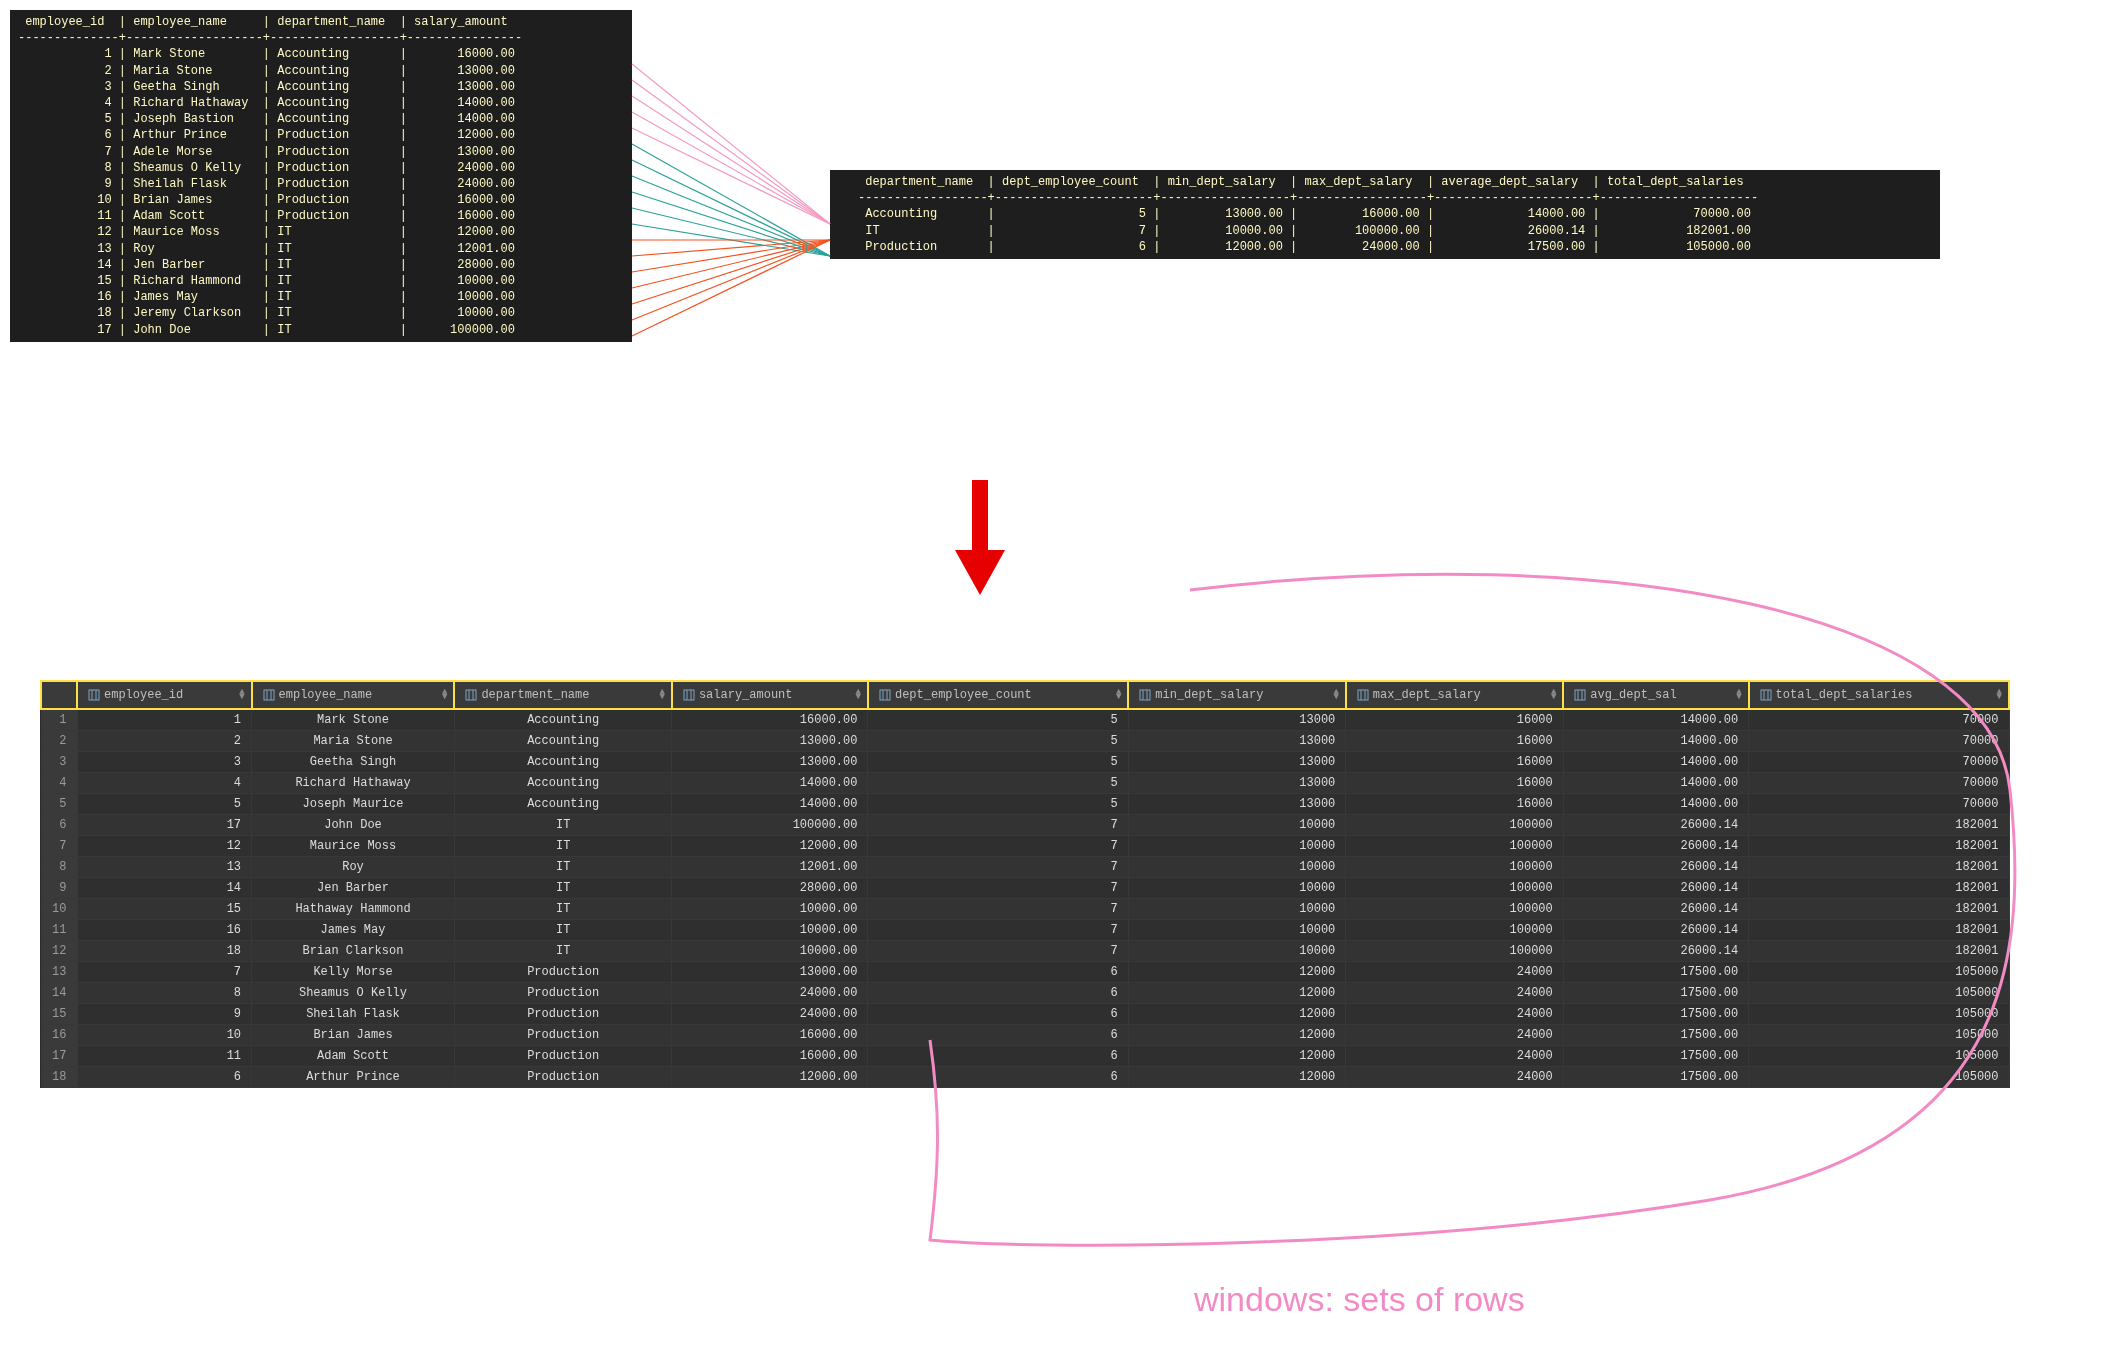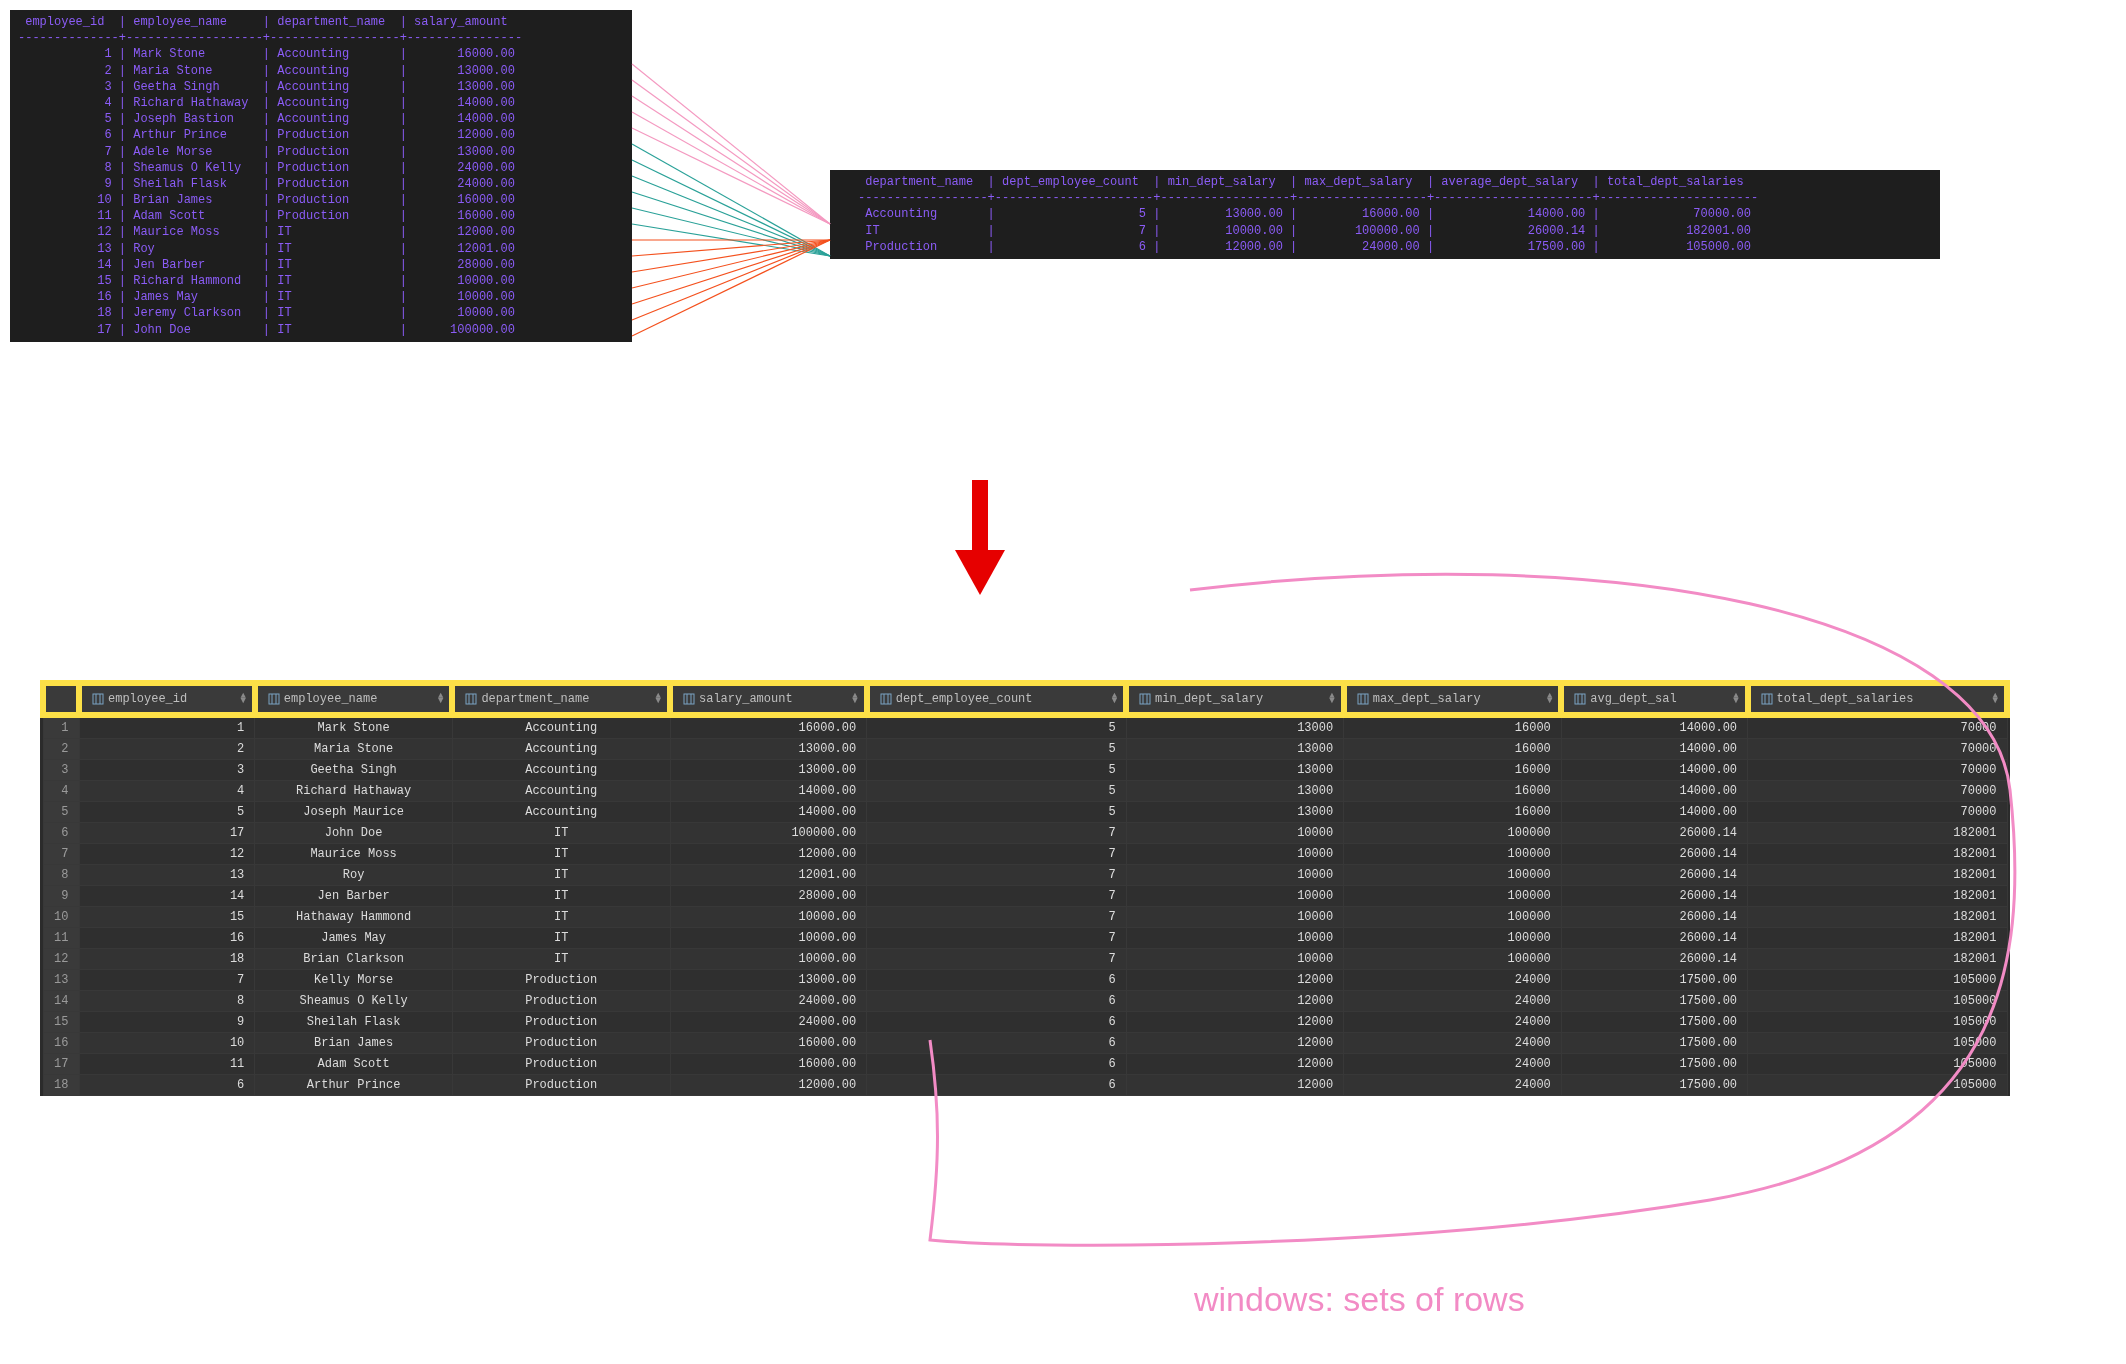--- a/index.html
+++ b/index.html
@@ -13,21 +13,21 @@
   }
   .stage {
     position: relative;
     width: 2126px;
     height: 1364px;
   }
 
   
   .term {
     background: #1e1e1e;
-    color: #8b5cf6;
+    color: #fef9c3;
     padding: 4px 4px 4px 8px;
     line-height: 1.35;
     white-space: pre;
     position: absolute;
     font-size: 12px;
     letter-spacing: 0;
   }
   #term-emp { left: 0; top: 0; width: 622px; }
   #term-dept { left: 820px; top: 160px; width: 1110px; padding-left: 28px; }
 
@@ -52,21 +52,21 @@
     border-collapse: collapse;
     font-size: 12px;
     font-family: Menlo, Consolas, "Courier New", monospace;
   }
   table.gui thead th {
     background: #3a3a3a;
     color: #bfbfbf;
     font-weight: normal;
     padding: 6px 10px;
     text-align: left;
-    border: 6px solid #fde047;
+    border: 2px solid #fde047;
     position: relative;
   }
   table.gui td {
     padding: 3px 10px;
     border: 1px solid #383838;
   }
   table.gui tbody tr:nth-child(odd) { background: #2f2f2f; }
   table.gui tbody tr:nth-child(even) { background: #333333; }
 
   .rownum {

